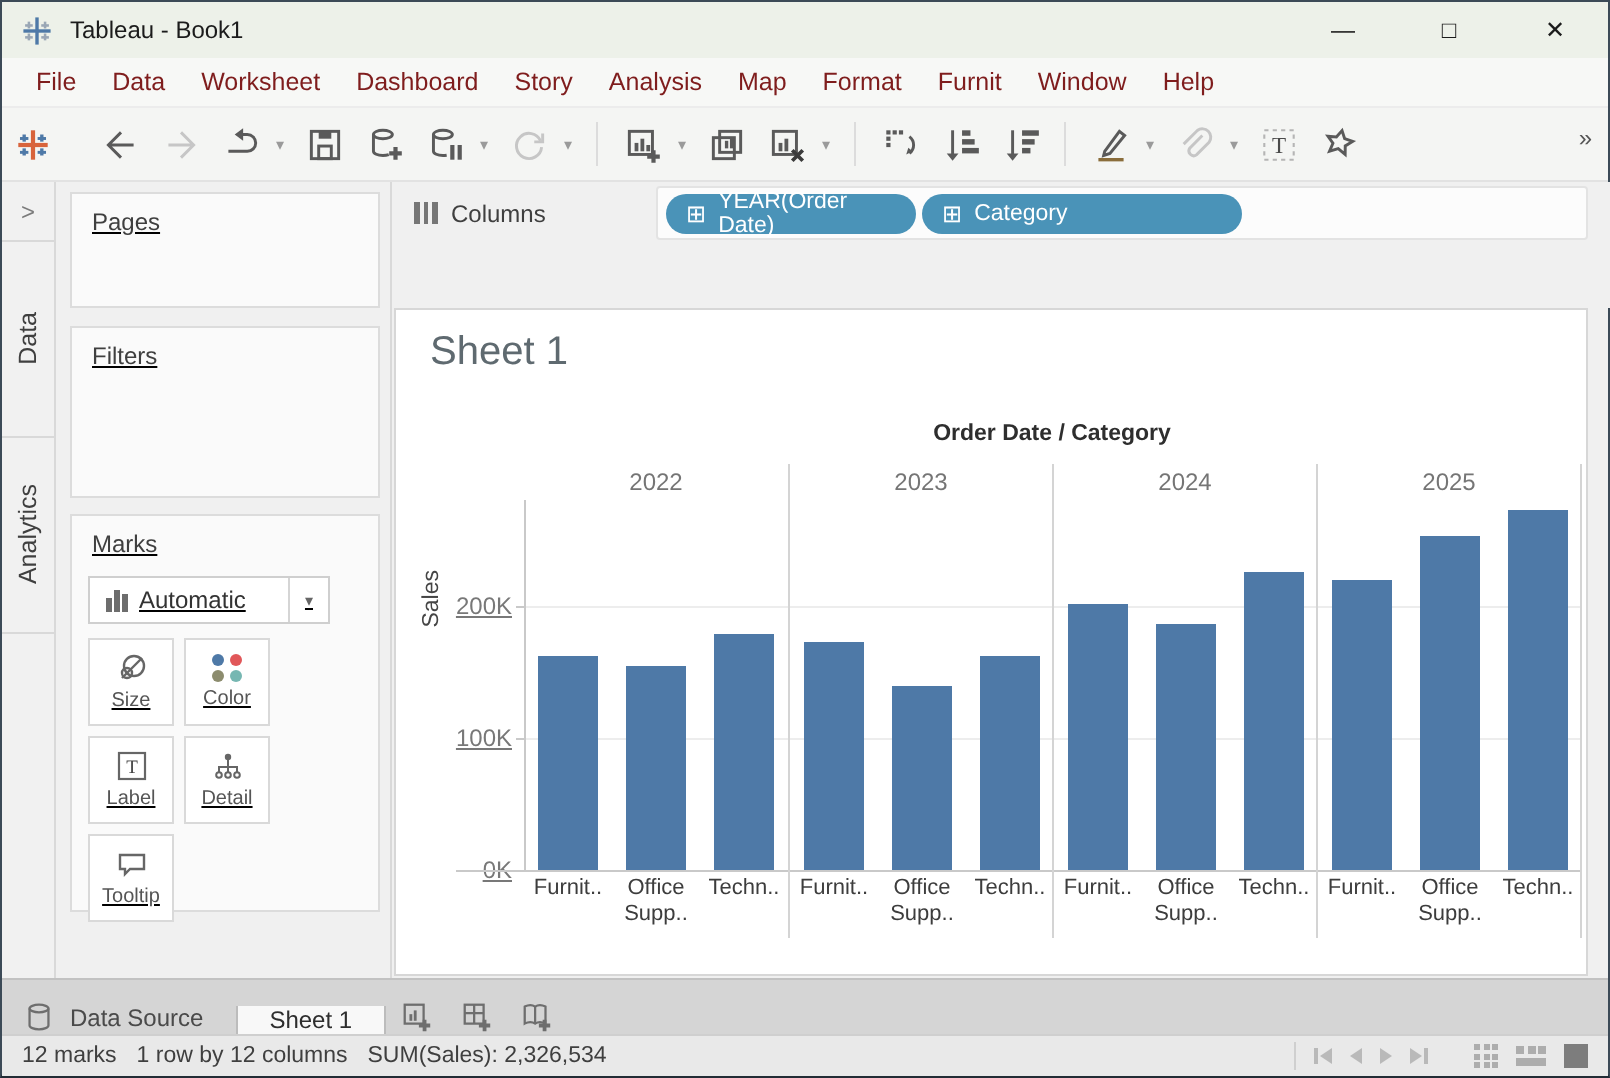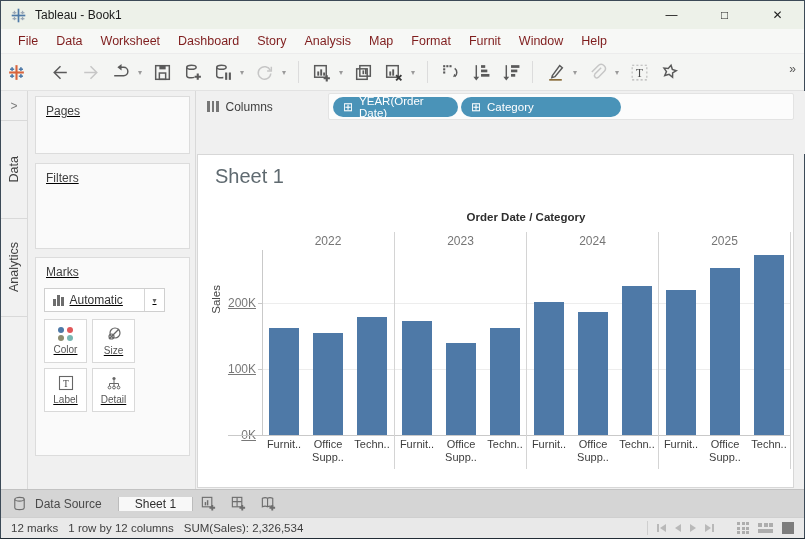--- a/index.html
+++ b/index.html
@@ -78,21 +78,21 @@
   .pane { position:absolute; top:0; width:132px; height:237px; }
   .pane-border { border-left:1px solid #d4d4d4; }
   .year-label { position:absolute; top:2px; width:100%; text-align:center; font-size:12px; color:#757575; }
   .bar { position:absolute; width:30px; }
   .cat-label { position:absolute; top:206px; width:44px; text-align:center; font-size:11px; color:#3d3d3d; line-height:13px; }
   .ytick-label { position:absolute; left:14px; width:44px; text-align:right; font-size:12px; color:#787878;text-decoration:underline; }
   .ytick-mark { position:absolute; left:60px; width:4px; height:1px; background:#c9c9c9; }
   .ylabel { position:absolute; left:12px; top:130px; writing-mode:vertical-rl; transform:rotate(180deg); font-size:11.5px; color:#454545; }
 
   
-  .tabbar { position:absolute; left:0; top:488px; width:100%; height:28px; background:#d5d5d5; border-top:1px solid #c2c2c2; display:flex; align-items:center; }
+  .tabbar { position:absolute; left:0; top:488px; width:100%; height:28px; background:#d5d5d5; border-top:1px solid #c2c2c2; display:flex; align-items:flex-end; }
   .tab-ds { display:flex; align-items:center; gap:7px; padding:0 16px 0 10px; font-size:12px; color:#4a4a4a; }
   .tab-sheet { background:#f8f8f8; border-left:1px solid #bcbcbc; border-right:1px solid #bcbcbc; display:flex; align-items:center; padding:0 16px; font-size:12px; color:#2e2e2e; }
   .tab-new { width:30px; display:flex; align-items:center; justify-content:center; }
   svg.bti { width:17px; height:17px; } svg.bti .s { stroke:#6e6e6e; stroke-width:1.2; fill:none; } svg.bti .f { fill:#6e6e6e; }
 
   
   .statusbar { position:absolute; left:0; top:516px; width:100%; height:21px; background:#e9e9e9; border-top:1px solid #cfcfcf; display:flex; align-items:center; font-size:11.5px; color:#3f3f3f; }
   .sb-item { margin-left:10px; }
   .sb-sep { width:1px; height:14px; background:#cfcfcf; margin-left:12px; }
   .sb-right { margin-left:auto; display:flex; align-items:center; gap:9px; padding-right:10px; }
@@ -322,52 +322,58 @@
         <span class="dd-icon">
             <i style="height:7px"></i>
             <i style="height:11px"></i>
             <i style="height:9px"></i>
           </span>
         <span>Automatic</span>
         <span class="dd-caret">▾</span>
       </div>
       <div class="marks-grid">
         <div class="mark-btn">
+          <svg width="16" height="16" viewBox="0 0 16 16">
+              <circle cx="9" cy="7" r="5" fill="none" stroke="#666" stroke-width="1.2"></circle>
+              <circle cx="5.5" cy="10.5" r="2.5" fill="none" stroke="#666" stroke-width="1.2"></circle>
+              <path d="M3 13 L13 3" stroke="#666" stroke-width="1.2"></path>
+            </svg>
+          <span class="mb-label">Size</span>
+        </div>
+        <div class="mark-btn">
           <span class="color-dots">
               <i id="cd0" style="background: rgb(78, 121, 167);"></i>
               <i id="cd1" style="background: rgb(225, 87, 89);"></i>
               <i id="cd2" style="background: rgb(140, 140, 110);"></i>
               <i id="cd3" style="background: rgb(118, 183, 178);"></i>
             </span>
           <span class="mb-label">Color</span>
-        </div>
-        <div class="mark-btn">
-          <svg width="16" height="16" viewBox="0 0 16 16">
-              <circle cx="9" cy="7" r="5" fill="none" stroke="#666" stroke-width="1.2"></circle>
-              <circle cx="5.5" cy="10.5" r="2.5" fill="none" stroke="#666" stroke-width="1.2"></circle>
-              <path d="M3 13 L13 3" stroke="#666" stroke-width="1.2"></path>
-            </svg>
-          <span class="mb-label">Size</span>
         </div>
         <div class="mark-btn">
           <svg width="16" height="16" viewBox="0 0 16 16">
               <rect x="1.5" y="1.5" width="13" height="13" fill="none" stroke="#666" stroke-width="1.1"></rect>
               <text x="8" y="11.5" font-size="9.5" fill="#444" text-anchor="middle" font-family="Liberation Serif, serif">T</text>
             </svg>
           <span class="mb-label">Label</span>
         </div>
         <div class="mark-btn">
           <svg width="16" height="16" viewBox="0 0 16 16">
               <circle cx="8" cy="3.5" r="1.6" fill="#666"></circle>
               <path d="M8 5 v3 M3.5 11 v-2.5 h9 V11 M8 8 v3" stroke="#666" stroke-width="1" fill="none"></path>
               <circle cx="3.5" cy="12.5" r="1.4" fill="none" stroke="#666"></circle>
               <circle cx="8" cy="12.5" r="1.4" fill="none" stroke="#666"></circle>
               <circle cx="12.5" cy="12.5" r="1.4" fill="none" stroke="#666"></circle>
             </svg>
           <span class="mb-label">Detail</span>
+        </div>
+        <div class="mark-btn">
+          <svg width="16" height="16" viewBox="0 0 16 16">
+              <path d="M2 3.5 h12 v7 h-7 l-2.5 2.5 v-2.5 h-2.5 z" fill="none" stroke="#666" stroke-width="1.2"></path>
+            </svg>
+          <span class="mb-label">Tooltip</span>
         </div>
       </div>
     </div>
   </div>
 
   <div class="shelves">
     <div class="shelf-row shelf-cols">
       <div class="shelf-label">
         <span class="cols-icon">
             <i></i>

